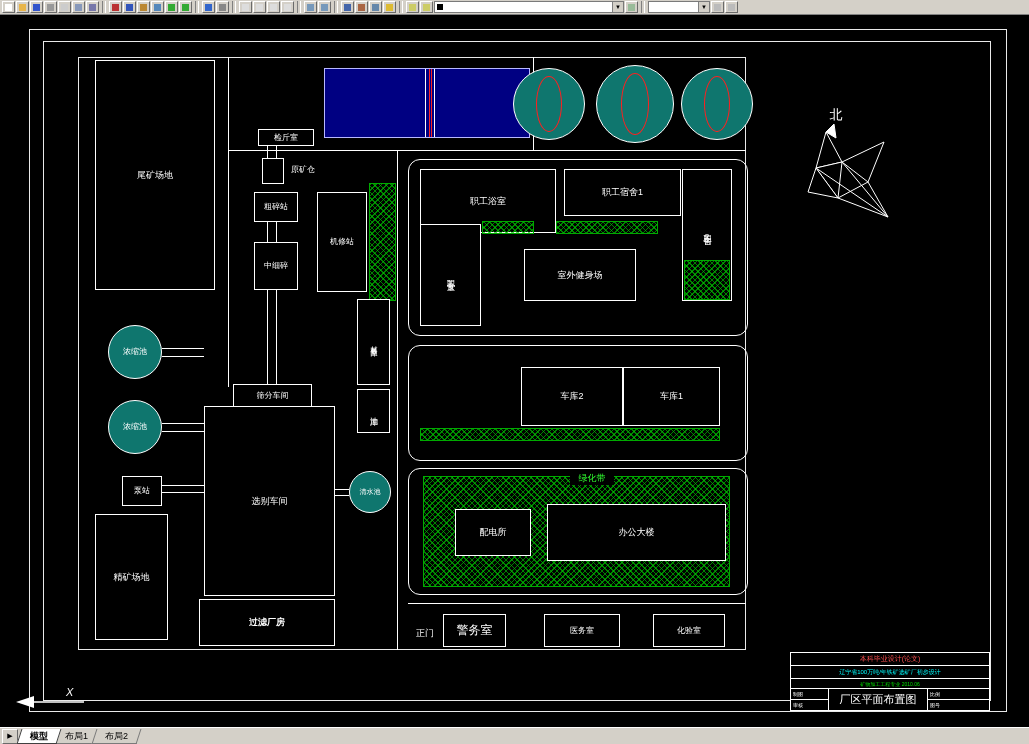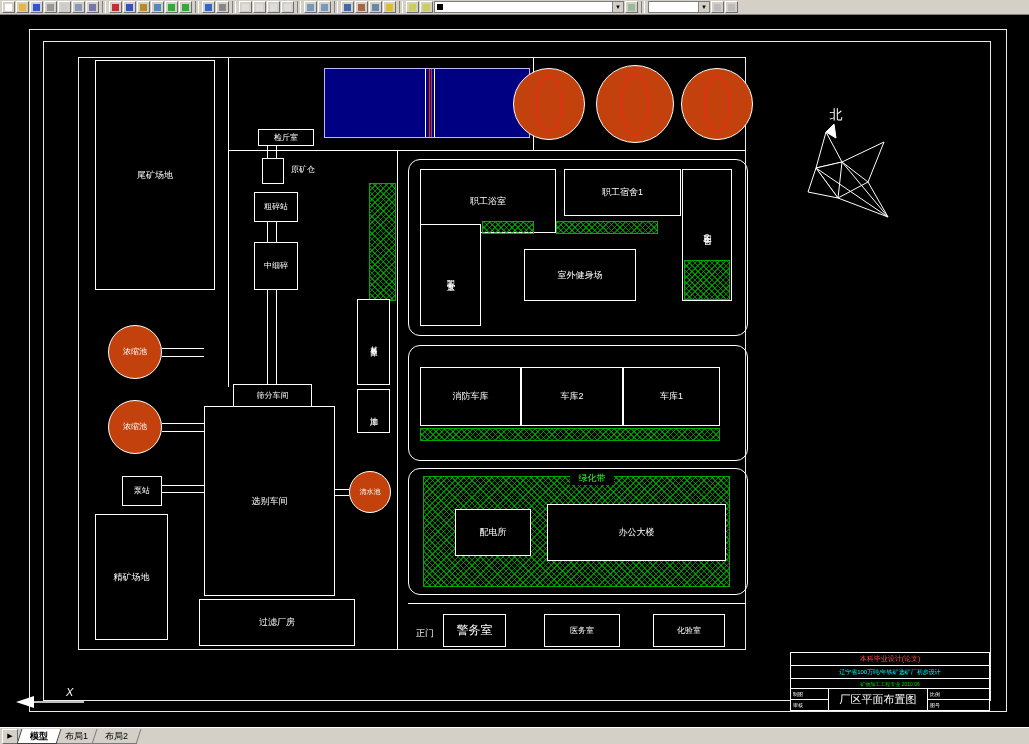--- a/index.html
+++ b/index.html
@@ -25,21 +25,21 @@
   .carrow{position:absolute;right:0;top:0;width:10px;height:10px;background:#d4d0c8;
     border-left:1px solid #808080;font-size:6px;line-height:10px;text-align:center;color:#000;}
   
   #canvas{position:absolute;left:0;top:15px;width:1029px;height:712px;background:#000;}
   #entities{position:absolute;left:0;top:0;width:1029px;height:744px;}
   .ent{position:absolute;box-sizing:border-box;color:#fff;font-size:9px;line-height:1.15;
     display:flex;align-items:center;justify-content:center;text-align:center;}
   .frame{border:1px solid #e9e9e9;}
   .road{border:1px solid #ffffff;border-radius:12px;}
   .rect{border:1px solid #ffffff;background:#000;}
-  .circle{border:1px solid #ffffff;background:#c2410c;border-radius:50%;}
+  .circle{border:1px solid #ffffff;background:#0f766e;border-radius:50%;}
   .pool{background:#000082;border:1px solid #b8b8ff;}
   .line{background:#fff;}
   .hatch{border:1px solid #00aa00;
     background:
       repeating-linear-gradient(45deg,rgba(0,200,0,.65) 0 1px,transparent 1px 4px),
       repeating-linear-gradient(135deg,rgba(0,200,0,.65) 0 1px,transparent 1px 4px);}
   .label{background:#000;white-space:nowrap;}
   .vert{writing-mode:vertical-rl;text-orientation:upright;letter-spacing:1px;}
   .red-ellipse{width:34%;height:78%;border:1px solid #ff2020;border-radius:50%;}
   
@@ -217,20 +217,21 @@
     <div class="ent line" style="left: 267px; top: 146px; width: 1px; height: 12px;"></div>
     <div class="ent line" style="left: 276px; top: 146px; width: 1px; height: 12px;"></div>
     <div class="ent rect" style="left: 262px; top: 158px; width: 22px; height: 26px;"></div>
     <div class="ent label" style="left: 286px; top: 163px; width: 34px; height: 13px; font-size: 8px;">原矿仓</div>
     <div class="ent rect" style="left: 254px; top: 192px; width: 44px; height: 30px; font-size: 8px;">粗碎站</div>
     <div class="ent line" style="left: 267px; top: 222px; width: 1px; height: 20px;"></div>
     <div class="ent line" style="left: 276px; top: 222px; width: 1px; height: 20px;"></div>
     <div class="ent rect" style="left: 254px; top: 242px; width: 44px; height: 48px; font-size: 8px;">中细碎</div>
     <div class="ent line" style="left: 267px; top: 290px; width: 1px; height: 94px;"></div>
     <div class="ent line" style="left: 276px; top: 290px; width: 1px; height: 94px;"></div>
+    <div class="ent rect" style="left: 317px; top: 192px; width: 50px; height: 100px; font-size: 8px;">机修站</div>
     <div class="ent hatch" style="left: 369px; top: 183px; width: 27px; height: 118px;"></div>
     <div class="ent rect" style="left: 420px; top: 169px; width: 136px; height: 64px;">职工浴室</div>
     <div class="ent rect" style="left: 564px; top: 169px; width: 117px; height: 47px;">职工宿舍1</div>
     <div class="ent rect vert" style="left: 682px; top: 169px; width: 50px; height: 132px; font-size: 8px;">职工宿舍2</div>
     <div class="ent hatch" style="left: 482px; top: 221px; width: 52px; height: 13px;"></div>
     <div class="ent hatch" style="left: 556px; top: 221px; width: 102px; height: 13px;"></div>
     <div class="ent hatch" style="left: 684px; top: 260px; width: 46px; height: 40px;"></div>
     <div class="ent rect vert" style="left: 420px; top: 224px; width: 61px; height: 102px; font-size: 8px;">职工食堂</div>
     <div class="ent rect" style="left: 524px; top: 249px; width: 112px; height: 52px;">室外健身场</div>
     <div class="ent rect vert" style="left: 357px; top: 299px; width: 33px; height: 86px; font-size: 7px;">材料备品库</div>
@@ -242,30 +243,29 @@
     <div class="ent line" style="left: 162px; top: 423px; width: 42px; height: 1px;"></div>
     <div class="ent line" style="left: 162px; top: 431px; width: 42px; height: 1px;"></div>
     <div class="ent rect" style="left: 233px; top: 384px; width: 79px; height: 23px; font-size: 8px;">筛分车间</div>
     <div class="ent rect" style="left: 204px; top: 406px; width: 131px; height: 190px;">选别车间</div>
     <div class="ent rect" style="left: 122px; top: 476px; width: 40px; height: 30px; font-size: 8px;">泵站</div>
     <div class="ent line" style="left: 162px; top: 485px; width: 42px; height: 1px;"></div>
     <div class="ent line" style="left: 162px; top: 492px; width: 42px; height: 1px;"></div>
     <div class="ent circle" style="left: 349px; top: 471px; width: 42px; height: 42px; font-size: 7px;">清水池</div>
     <div class="ent line" style="left: 335px; top: 489px; width: 14px; height: 1px;"></div>
     <div class="ent line" style="left: 335px; top: 495px; width: 14px; height: 1px;"></div>
-    <div class="ent rect" style="left: 420px; top: 367px; width: 101px; height: 59px;">消防车库</div>
     <div class="ent rect" style="left: 521px; top: 367px; width: 102px; height: 59px;">车库2</div>
     <div class="ent rect" style="left: 623px; top: 367px; width: 97px; height: 59px;">车库1</div>
     <div class="ent hatch" style="left: 420px; top: 428px; width: 300px; height: 13px;"></div>
     <div class="ent hatch" style="left: 423px; top: 476px; width: 307px; height: 111px;"></div>
     <div class="ent label" style="left: 570px; top: 471px; width: 44px; height: 14px; color: rgb(48, 255, 48);">绿化带</div>
     <div class="ent rect" style="left: 455px; top: 509px; width: 76px; height: 47px;">配电所</div>
     <div class="ent rect" style="left: 547px; top: 504px; width: 179px; height: 57px;">办公大楼</div>
     <div class="ent rect" style="left: 95px; top: 514px; width: 73px; height: 126px;">精矿场地</div>
-    <div class="ent rect" style="left: 199px; top: 599px; width: 156px; height: 47px;">过滤厂房</div>
+    <div class="ent rect" style="left: 199px; top: 599px; width: 136px; height: 47px; font-weight: bold;">过滤厂房</div>
     <div class="ent label" style="left: 411px; top: 626px; width: 28px; height: 14px;">正门</div>
     <div class="ent rect" style="left: 443px; top: 614px; width: 63px; height: 33px; font-size: 12px;">警务室</div>
     <div class="ent rect" style="left: 544px; top: 614px; width: 76px; height: 33px; font-size: 8px;">医务室</div>
     <div class="ent rect" style="left: 653px; top: 614px; width: 72px; height: 33px; font-size: 8px;">化验室</div>
     <div class="ent label" style="left: 827px; top: 107px; width: 18px; height: 17px; font-size: 13px;">北</div>
   </div>
 
 <div id="north">
   <svg width="105" height="105" viewBox="0 0 105 105">
     <g stroke="#ffffff" stroke-width="1" fill="#000000">

